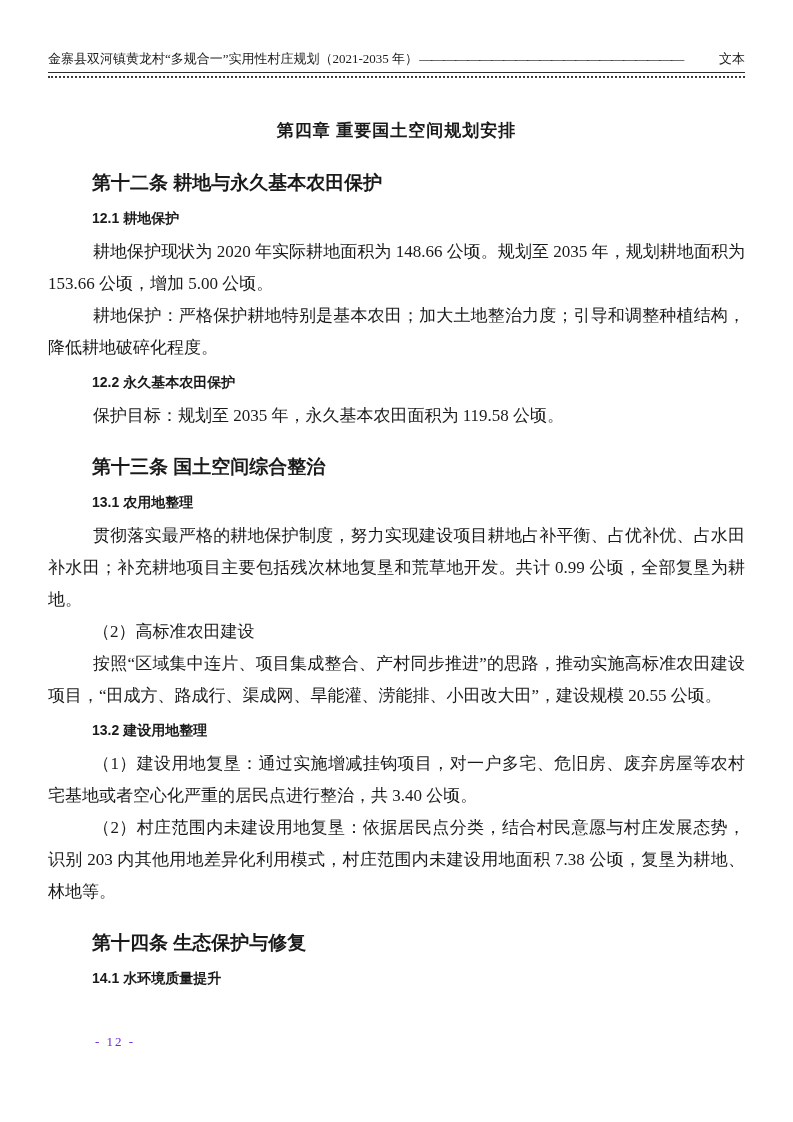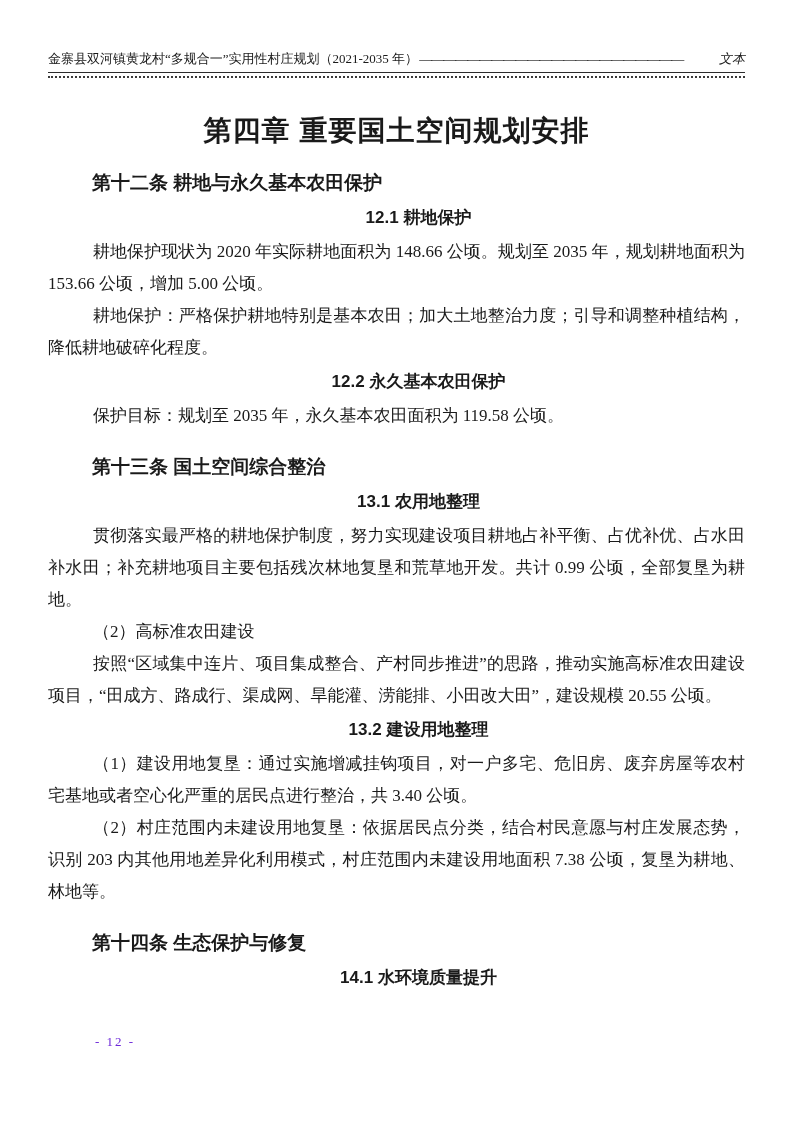--- a/index.html
+++ b/index.html
@@ -32,54 +32,53 @@
     padding-bottom: 4px;
   }
   .header-title { flex: 0 0 auto; }
   .header-sep {
     flex: 1 1 auto;
     overflow: hidden;
     letter-spacing: -1px;
     margin: 0 1px;
     color: #111;
   }
-  .header-label { flex: 0 0 auto; font-style: italic; }
+  .header-label { flex: 0 0 auto; }
   .header-rule-1 { height: 0; border-bottom: 1px solid #2b2b2b; }
   .header-rule-2 { height: 0; border-bottom: 2px dotted #3a3a3a; margin-top: 3px; }
 
   
   .content {
     position: absolute;
     top: 100px;
     left: 48px;
     right: 48px;
   }
   .chapter-title {
     margin: 14px 0 0 0;
     font-family: "Liberation Sans", "DejaVu Sans", sans-serif;
     font-weight: bold;
-    font-size: 28px;
+    font-size: 17px;
     line-height: 34px;
     text-align: center;
     letter-spacing: 1px;
   }
   .h-l1 {
     margin: 22px 0 10px 44px;
     font-family: "Liberation Sans", "DejaVu Sans", sans-serif;
     font-weight: bold;
     font-size: 19px;
     line-height: 26px;
   }
   .h-l2 {
     margin: 6px 0 6px 44px;
     font-family: "Liberation Sans", "DejaVu Sans", sans-serif;
     font-weight: bold;
-    font-size: 17px;
+    font-size: 14px;
     line-height: 24px;
-    text-align: center;
   }
   .para {
     margin: 0;
     font-size: 17px;
     line-height: 32px;
     text-indent: 45px;
     text-align: justify;
   }
 
   

